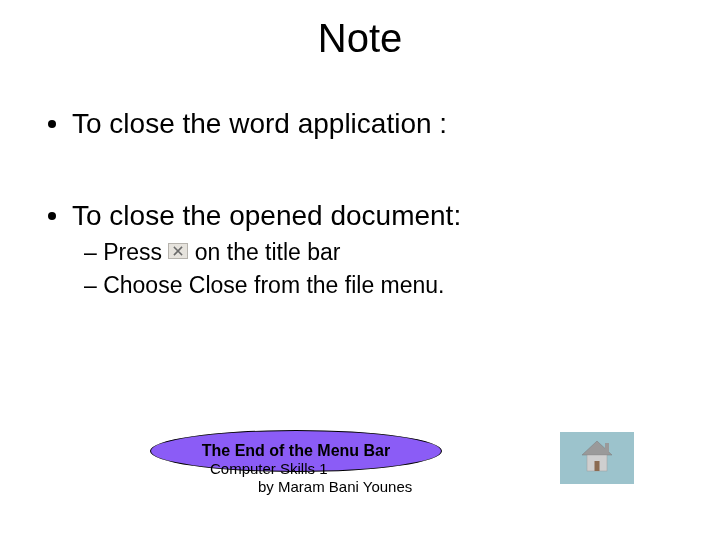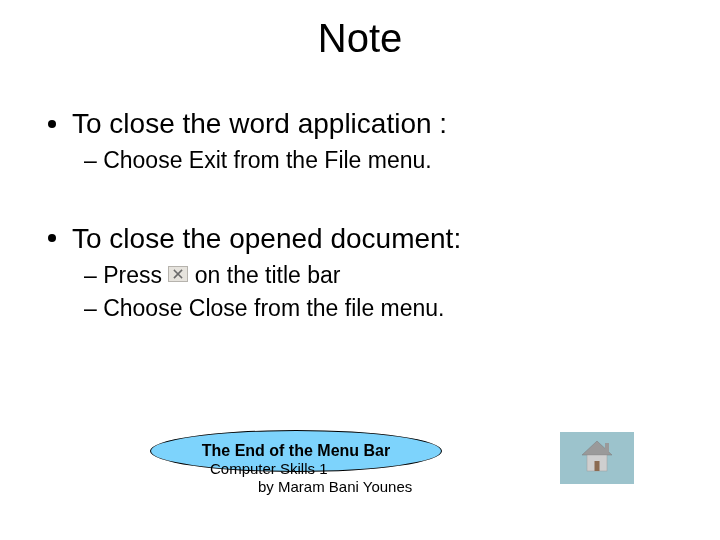--- a/index.html
+++ b/index.html
@@ -30,21 +30,21 @@
     position: absolute;
     top: 100px;
     left: 48px;
     width: 640px;
   }
   .l1 {
     font-size: 28px;
     margin-top: 8px;
     margin-bottom: 6px;
   }
-  .l1-b { margin-top: 48px; }
+  .l1-b { margin-top: 60px; }
   .l2 {
     font-size: 23px;
     margin-left: 36px;
     margin-top: 4px;
     line-height: 1.25;
   }
   .bullet-dot {
     display: inline-block;
     width: 8px; height: 8px;
     background: #000;
@@ -88,21 +88,21 @@
     top: 430px;
     width: 290px;
     height: 40px;
     border: 1px solid #000;
     border-radius: 50% / 50%;
     display: flex;
     align-items: center;
     justify-content: center;
     font-size: 16px;
     font-weight: bold;
-    background: #7dd3fc;
+    background: #8b5cf6;
   }
   .footer {
     position: absolute;
     left: 210px;
     top: 460px;
     font-size: 15px;
     line-height: 1.2;
   }
   .footer-line2 {
     padding-left: 48px;
@@ -125,21 +125,20 @@
 
 <div class="slide">
 
   <div class="title">Note</div>
 
   <div class="content">
 
     <div class="l1">
       <span class="bullet-dot"></span><span>To close the word application :</span>
     </div>
-    <div class="l2">– Choose Exit from the File menu.</div>
 
     <div class="l1 l1-b">
       <span class="bullet-dot"></span><span>To close the opened document:</span>
     </div>
     <div class="l2">
       <span>– Press </span>
       <span class="inline-icon close-small">
         <svg viewBox="0 0 10 10">
             <path d="M1.5 1.5 L8.5 8.5 M8.5 1.5 L1.5 8.5" stroke="#6a6a6a" stroke-width="1.6" stroke-linecap="square"></path>
           </svg>

